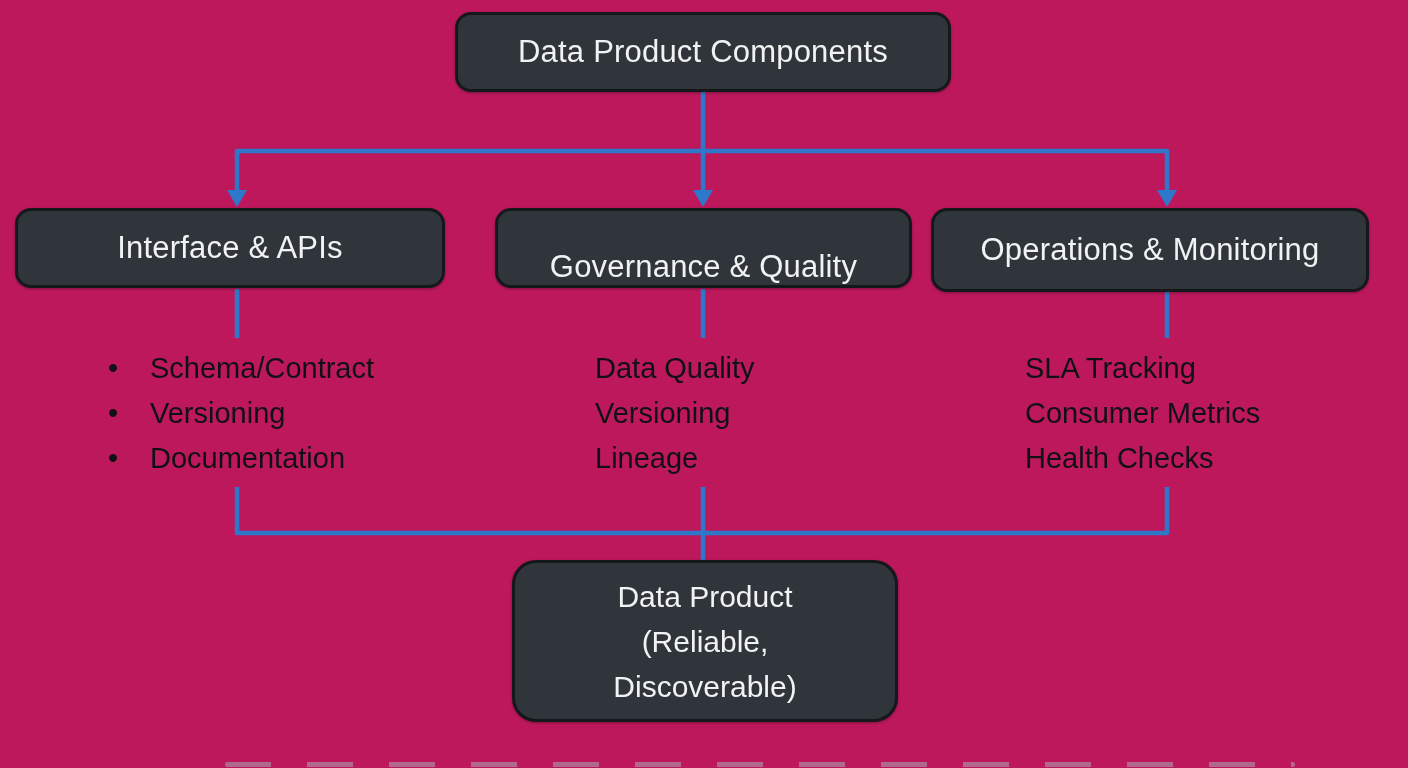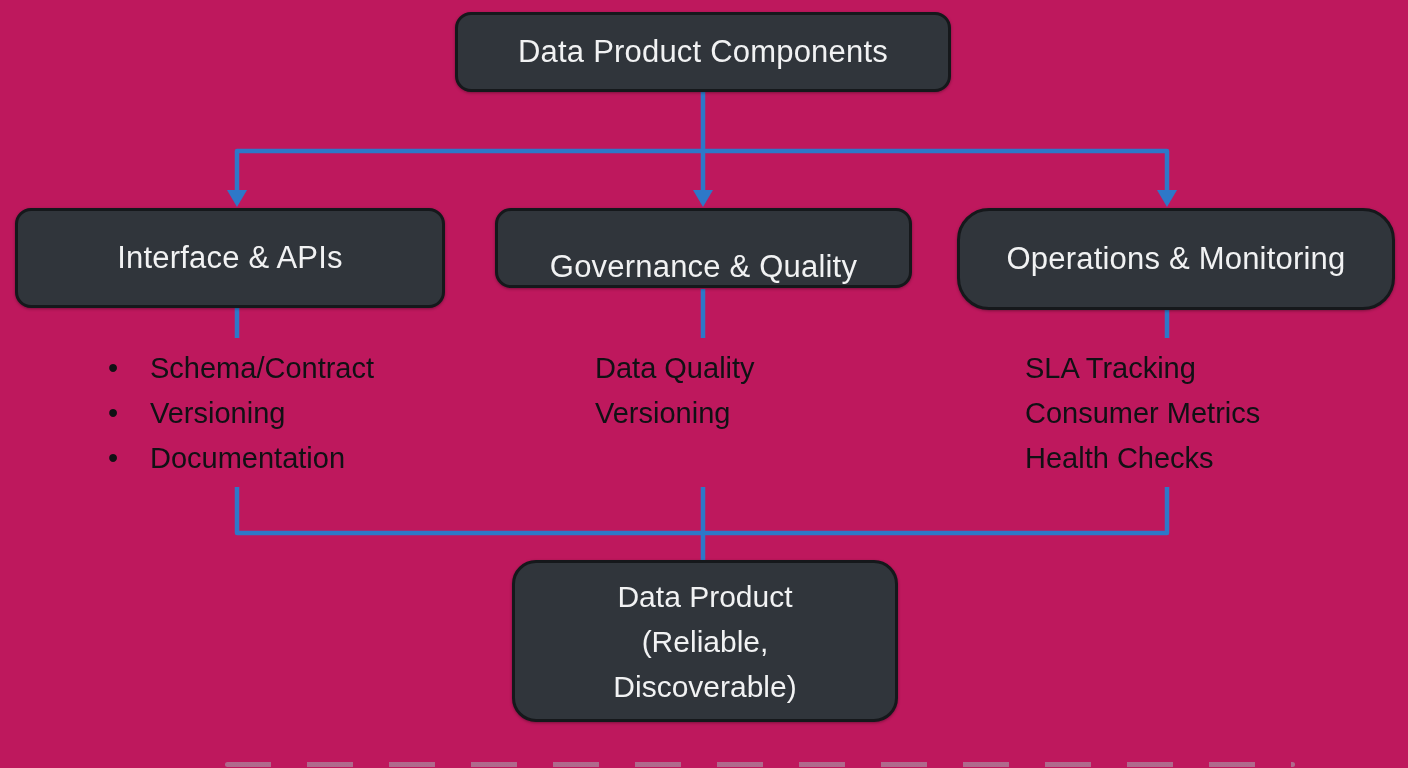--- a/index.html
+++ b/index.html
@@ -38,23 +38,23 @@
     justify-content: center;
     color: #f1f2f3;
     box-shadow: 0 1px 3px rgba(0,0,0,0.35);
   }
   .node .node-label {
     font-size: 31px;
     letter-spacing: 0.2px;
     white-space: nowrap;
   }
   .node-top    { left: 455px; top: 12px;  width: 496px; height: 80px; }
-  .node-left   { left: 15px;  top: 208px; width: 430px; height: 100px; }
+  .node-left   { left: 15px;  top: 208px; width: 430px; height: 80px; }
   .node-mid    { left: 495px; top: 208px; width: 417px; height: 80px; align-items: flex-end; }
-  .node-right  { left: 957px; top: 208px; width: 438px; height: 102px; border-radius: 32px; }
+  .node-right  { left: 931px; top: 208px; width: 438px; height: 84px; }
   .node-result {
     left: 512px; top: 560px; width: 386px; height: 162px;
     border-radius: 24px;
     flex-direction: column;
   }
   .node-result .node-line {
     font-size: 30px;
     line-height: 45px;
     white-space: nowrap;
   }
@@ -139,20 +139,23 @@
     </div>
   </div>
 
   <div class="list list-mid">
     <div class="li">
       <span>Data Quality</span>
     </div>
     <div class="li">
       <span>Versioning</span>
     </div>
+    <div class="li">
+      <span>Lineage</span>
+    </div>
   </div>
 
   <div class="list list-right">
     <div class="li">
       <span>SLA Tracking</span>
     </div>
     <div class="li">
       <span>Consumer Metrics</span>
     </div>
     <div class="li">

